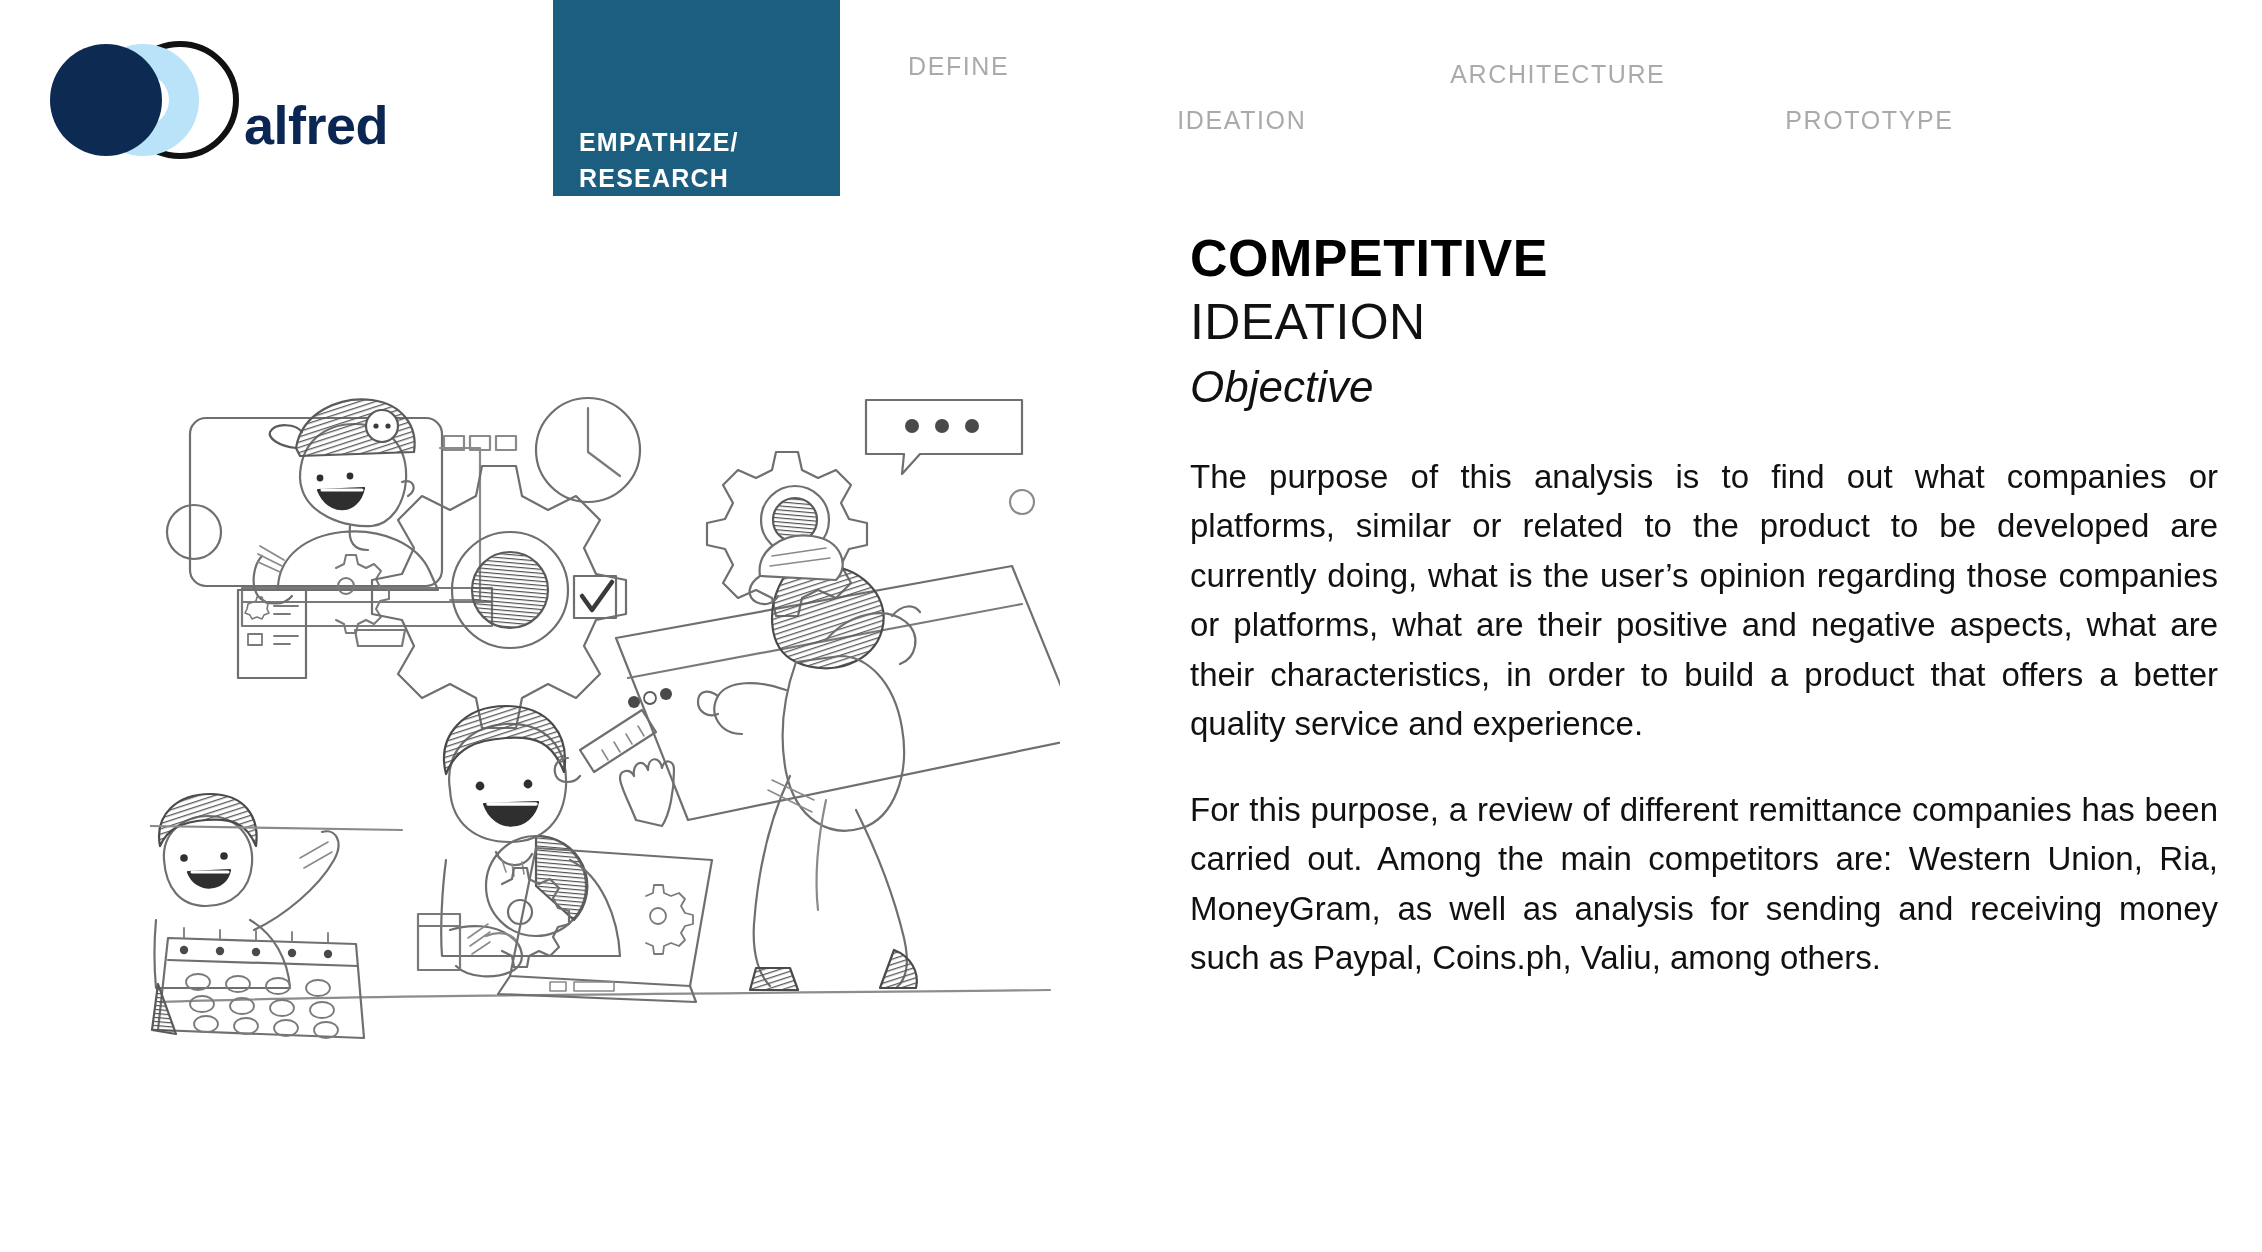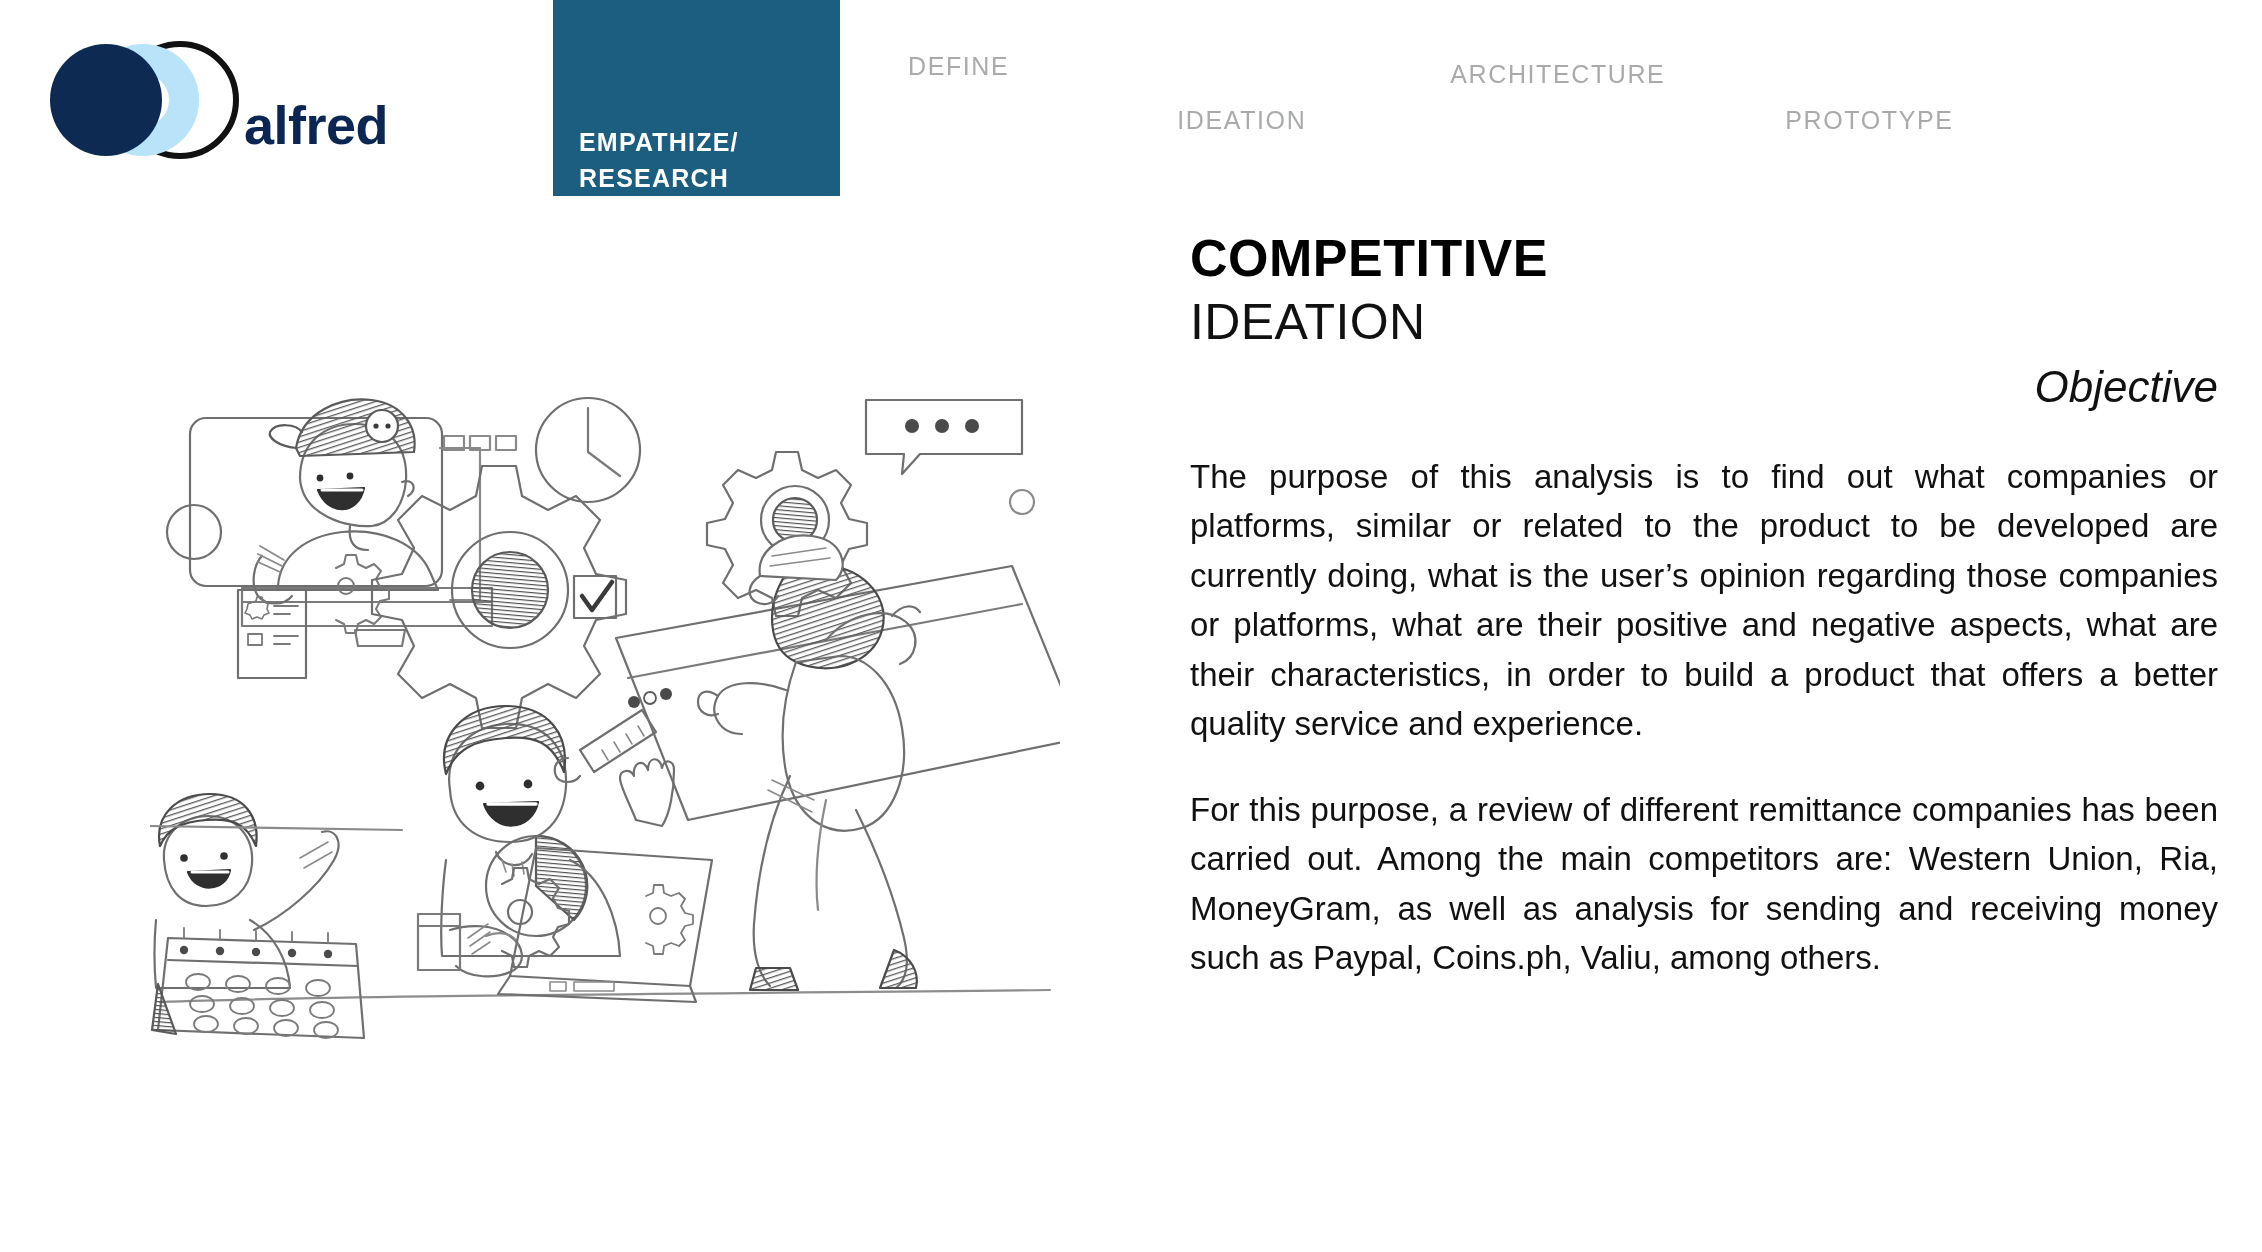--- a/index.html
+++ b/index.html
@@ -126,21 +126,20 @@
     line-height: 1.2;
     margin-top: 4px;
   }
   .title-objective {
     font-size: 44px;
     font-style: italic;
     font-weight: normal;
     color: #111111;
     line-height: 1.22;
     margin-top: 8px;
-    text-align: right;
   }
   .body-block { margin-top: 38px; }
   .body-para {
     font-size: 33px;
     line-height: 1.5;
     color: #111111;
     text-align: justify;
     text-justify: inter-word;
   }
   .body-para + .body-para { margin-top: 36px; }

